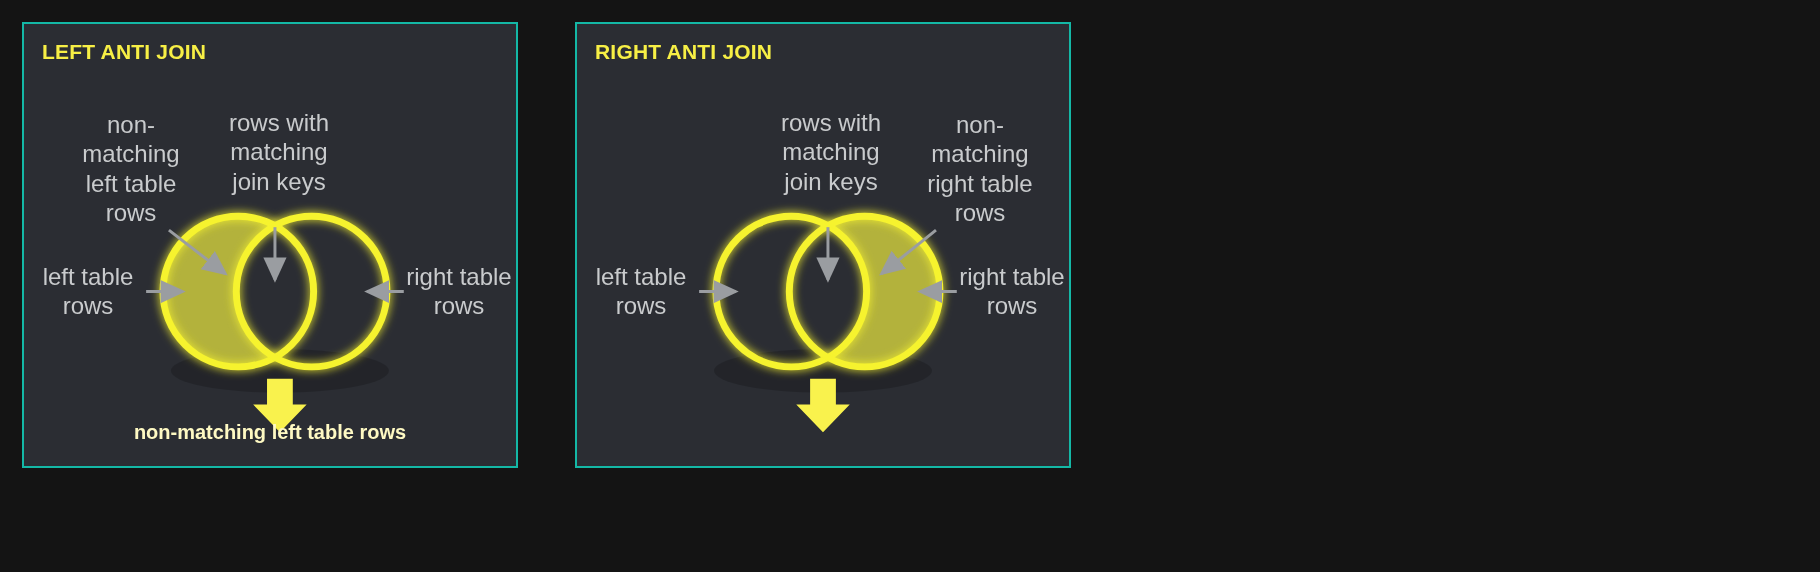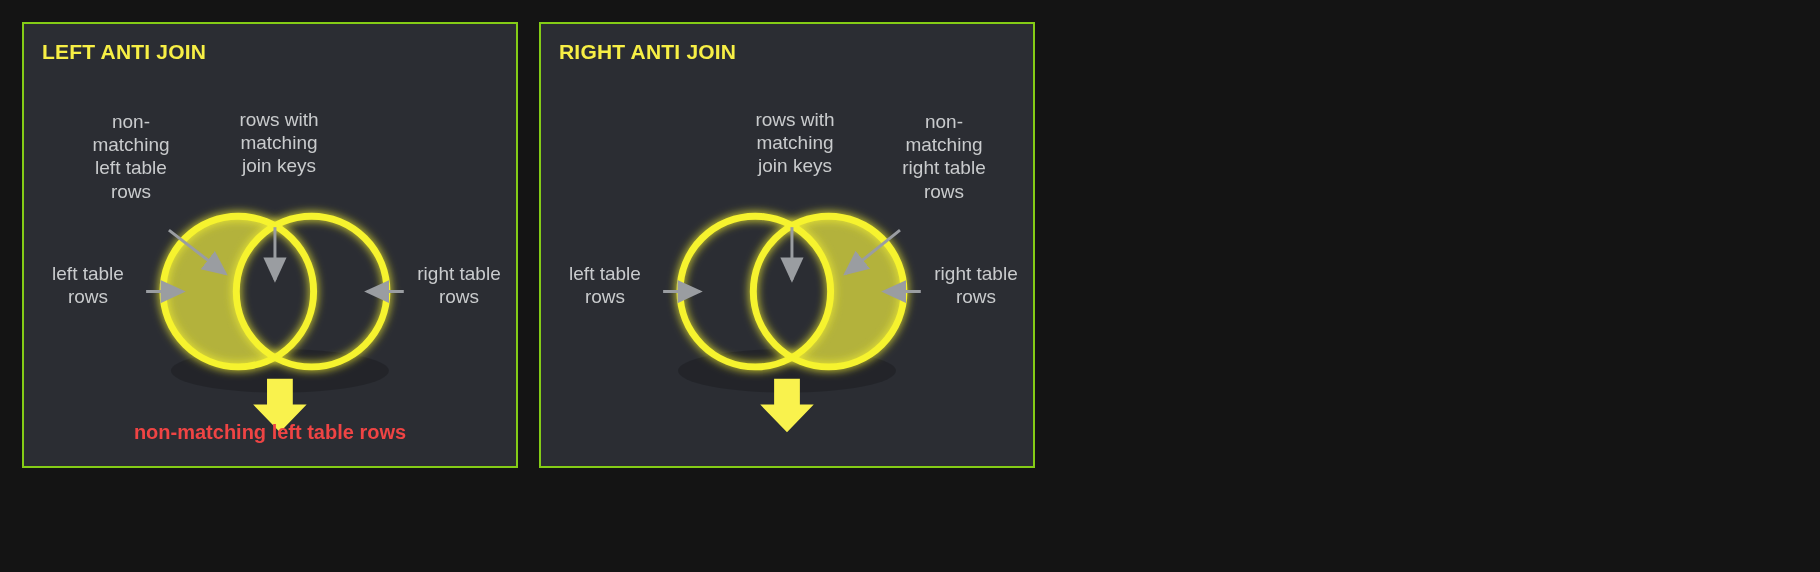--- a/index.html
+++ b/index.html
@@ -11,53 +11,53 @@
     position:relative;
   }
   .canvas{position:absolute;inset:0;}
 
   .panel{
     position:absolute;
     top:22px;
     width:496px;
     height:446px;
     background:#2b2d33;
-    border:2px solid #84cc16;
+    border:2px solid #14b8a6;
     box-sizing:border-box;
   }
   #panel-left{left:22px;}
-  #panel-right{left:539px;}
+  #panel-right{left:575px;}
 
   .panel-title{
     position:absolute;
     left:18px;
     top:16px;
     color:#f7ef45;
     font-size:21px;
     font-weight:bold;
     letter-spacing:0.2px;
     white-space:nowrap;
   }
 
   .panel-svg{position:absolute;left:0;top:0;width:100%;height:100%;}
 
   .caption{
     position:absolute;
     left:0;right:0;
     bottom:22px;
     text-align:center;
-    color:#ef4444;
+    color:#fef9c3;
     font-size:20px;
     font-weight:bold;
   }
 
   .ann{
     position:absolute;
     color:#c9cbcd;
-    font-size:19px;
+    font-size:24px;
     line-height:1.22;
     text-align:center;
     white-space:pre-line;
   }
 </style>
 </head>
 <body>
 
 <div class="canvas">
 

